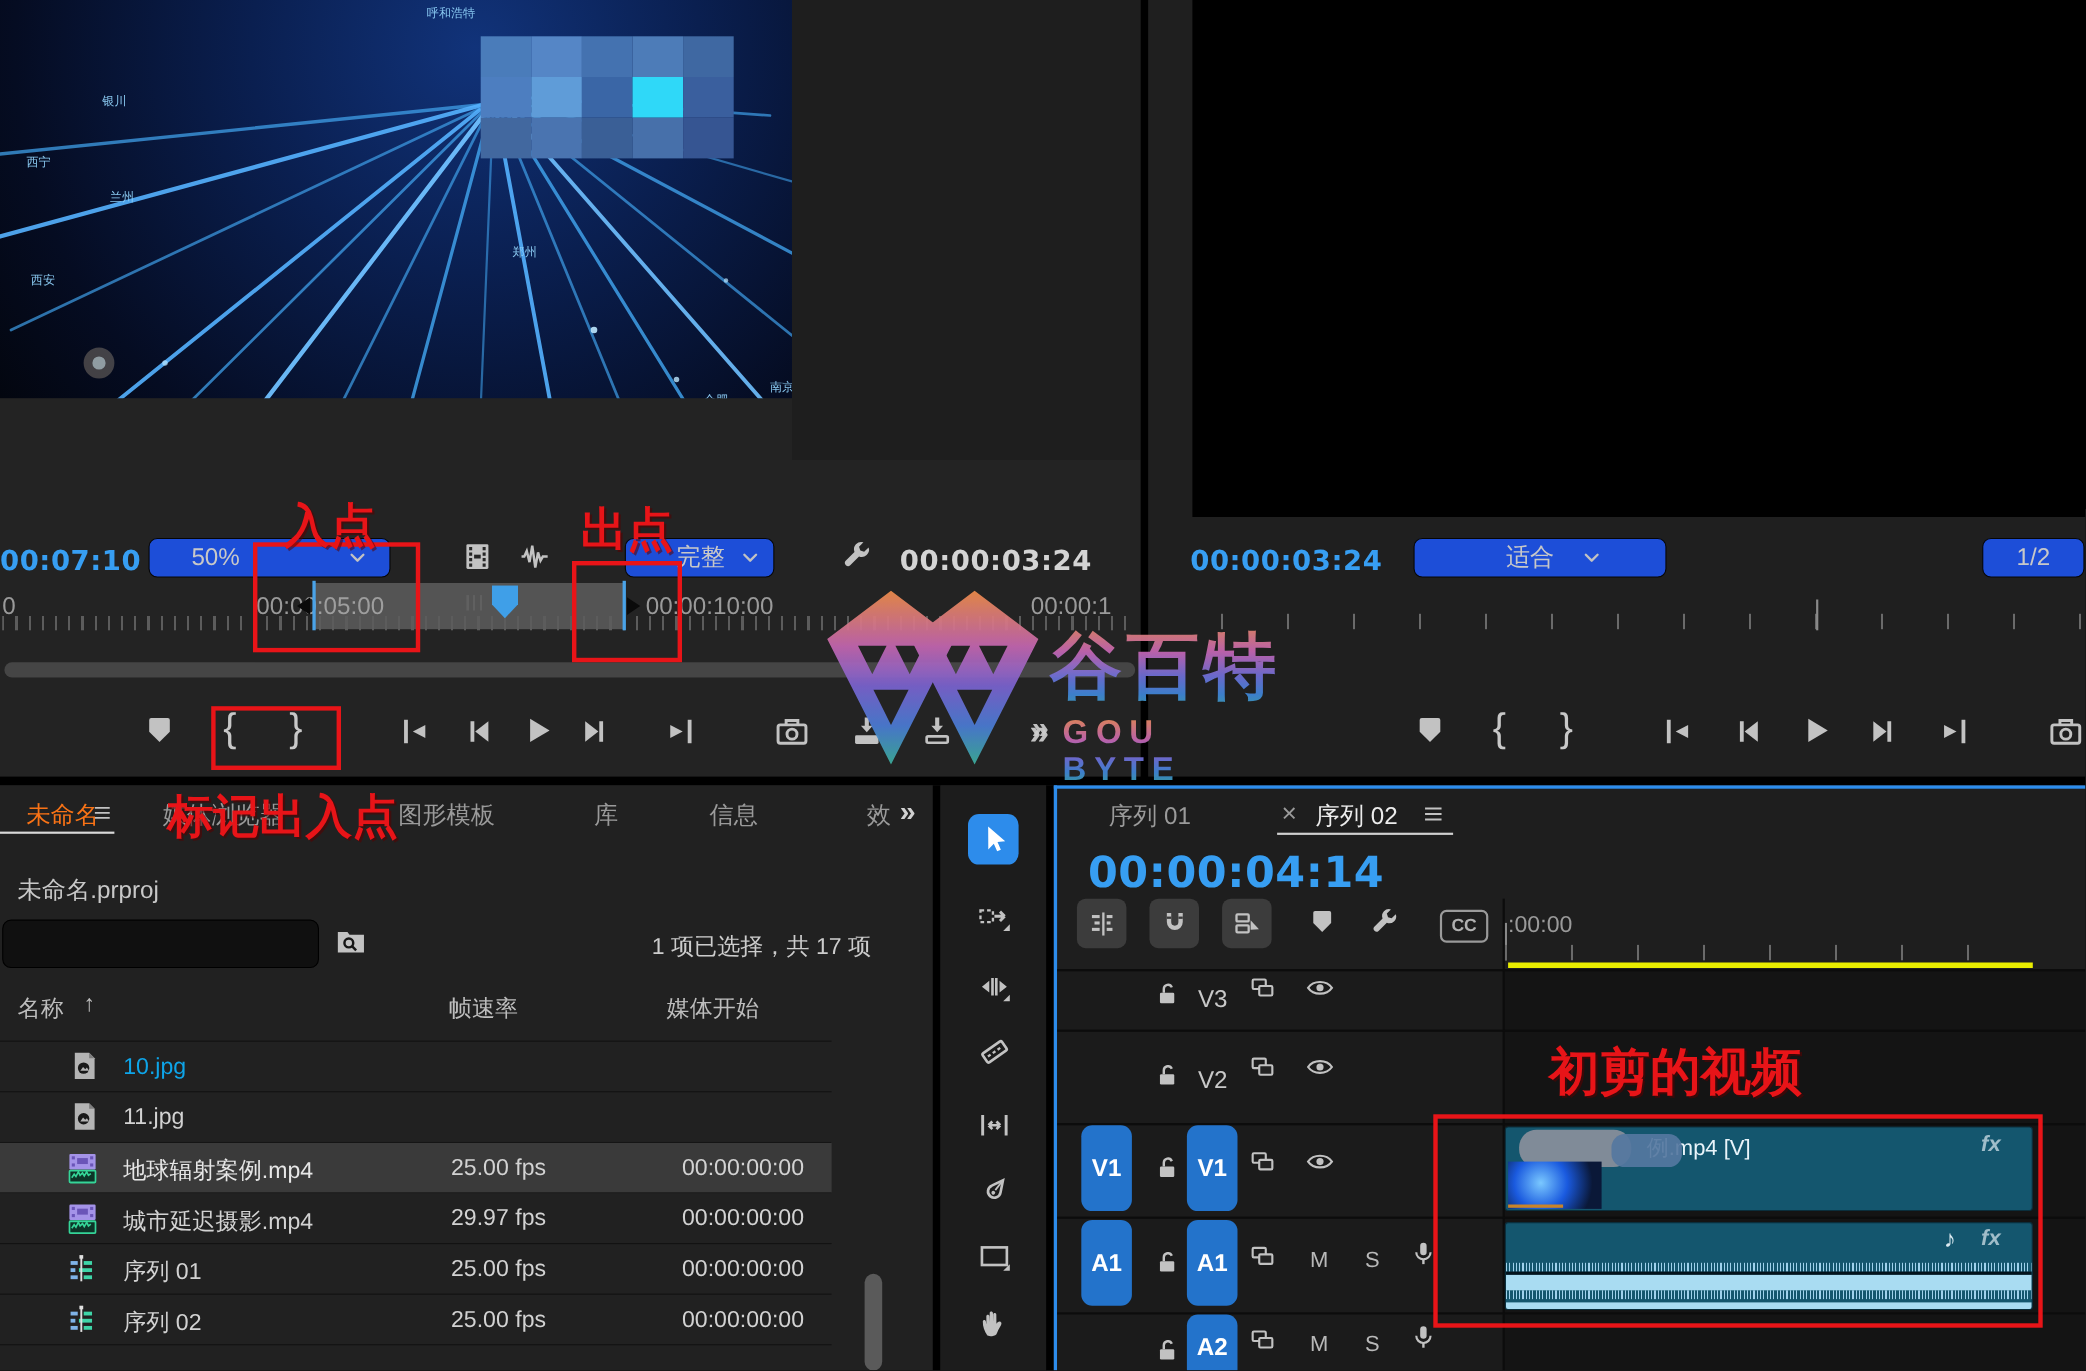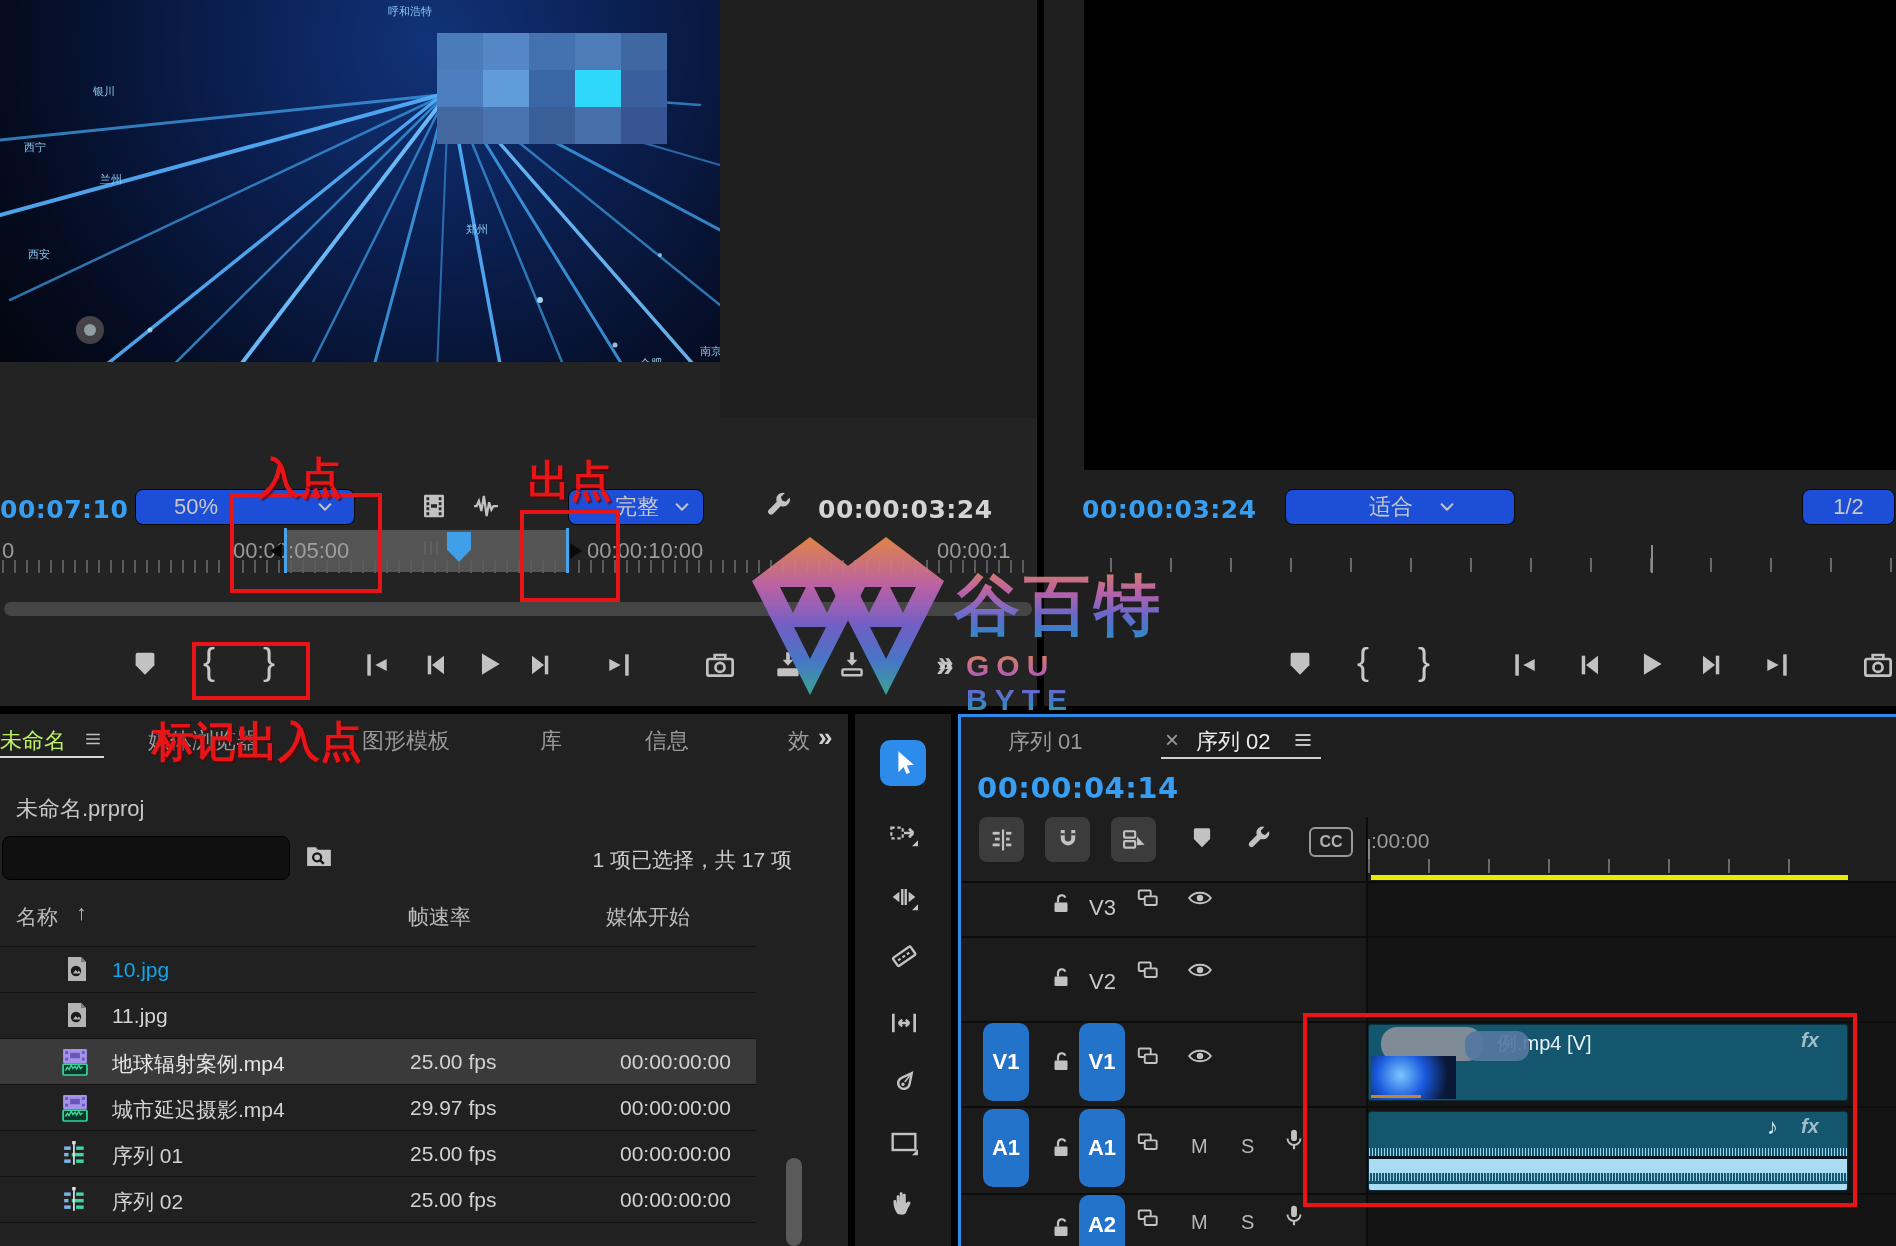--- a/index.html
+++ b/index.html
@@ -381,21 +381,21 @@
         <use href="#sym-goto-out"></use>
       </svg>
     <svg class="a ic" style="left:818px;top:649px" width="32" height="32">
         <use href="#sym-export"></use>
       </svg>
   </div>
 
   <div class="a" style="left:0;top:706px;width:1896px;height:8px;background:#000;"></div>
 
   <div class="a" style="left:0;top:714px;width:848px;height:532px;background:#212121;overflow:hidden;">
-    <span class="a" style="left:0;top:12px;font-size:22px;color:#bef264;">未命名</span>
+    <span class="a" style="left:24px;top:12px;font-size:22px;color:#f97316;">未命名</span>
     <svg class="a ic" style="left:84px;top:16px" width="18" height="18">
         <use href="#sym-menu"></use>
       </svg>
     <div class="a" style="left:0;top:42px;width:104px;height:2px;background:#d8d8d8;"></div>
     <span class="a dim" style="left:148px;top:12px;font-size:22px;">媒体浏览器</span>
     <span class="a dim" style="left:362px;top:12px;font-size:22px;">图形模板</span>
     <span class="a dim" style="left:540px;top:12px;font-size:22px;">库</span>
     <span class="a dim" style="left:645px;top:12px;font-size:22px;">信息</span>
     <span class="a dim" style="left:788px;top:12px;font-size:22px;">效</span>
     <span class="a" style="left:818px;top:8px;font-size:26px;color:#d0d0d0;font-weight:700;">»</span>
@@ -496,21 +496,21 @@
   <div class="a" style="left:958px;top:714px;width:938px;height:532px;background:#1e1e1e;border-left:3px solid #2d8ceb;border-top:3px solid #2d8ceb;box-sizing:border-box;overflow:hidden;">
 
     <span class="a dim" style="left:47px;top:10px;font-size:22px;">序列 01</span>
     <span class="a dim" style="left:204px;top:9px;font-size:24px;">×</span>
     <span class="a" style="left:235px;top:10px;font-size:22px;color:#ececec;">序列 02</span>
     <svg class="a ic" style="left:332px;top:13px" width="20" height="20">
         <use href="#sym-menu"></use>
       </svg>
     <div class="a" style="left:200px;top:40px;width:160px;height:2px;background:#d0d0d0;"></div>
 
-    <span class="a tc blue" style="left:16px;top:54px;font-size:29px;">00:00:04:14</span>
+    <span class="a tc blue" style="left:28px;top:54px;font-size:39px;">00:00:04:14</span>
 
     <div class="a btn" style="left:18px;top:100px;width:45px;height:45px;">
         <svg class="ic" width="28" height="28">
           <use href="#sym-nest"></use>
         </svg>
       </div>
     <div class="a btn" style="left:84px;top:100px;width:45px;height:45px;">
         <svg class="ic" width="28" height="28">
           <use href="#sym-magnet"></use>
         </svg>
@@ -621,20 +621,21 @@
       <div class="a" style="left:0;top:44px;width:478px;height:3px;background:#03131c;"></div>
       <div class="a wave-solid" style="left:0;top:47px;width:478px;height:14px;"></div>
       <div class="a wave-spikes" style="left:0;top:61px;width:478px;height:8px;"></div>
       <div class="a wave-solid" style="left:0;top:72px;width:478px;height:6px;"></div>
     </div>
   </div>
 
   <span class="a redtxt" style="left:258px;top:450px;font-size:42px;">入点</span>
   <span class="a redtxt" style="left:528px;top:453px;font-size:42px;">出点</span>
   <span class="a redtxt" style="left:152px;top:714px;font-size:42px;">标记出入点</span>
+  <span class="a redtxt" style="left:1408px;top:944px;font-size:46px;">初剪的视频</span>
   <div class="a redbox" style="left:230px;top:493px;width:144px;height:92px;"></div>
   <div class="a redbox" style="left:520px;top:510px;width:92px;height:84px;"></div>
   <div class="a redbox" style="left:192px;top:642px;width:110px;height:50px;"></div>
   <div class="a redbox" style="left:1303px;top:1013px;width:546px;height:186px;"></div>
 
   <div class="a" style="left:740px;top:535px;width:430px;height:175px;z-index:55;opacity:.93;">
     <svg class="a" style="left:8px;top:0" width="200" height="165" viewBox="0 0 200 165">
       <defs>
         <linearGradient id="wg" x1="0" y1="0" x2="0" y2="1">
           <stop offset="0" stop-color="#ee8c4a"></stop>

